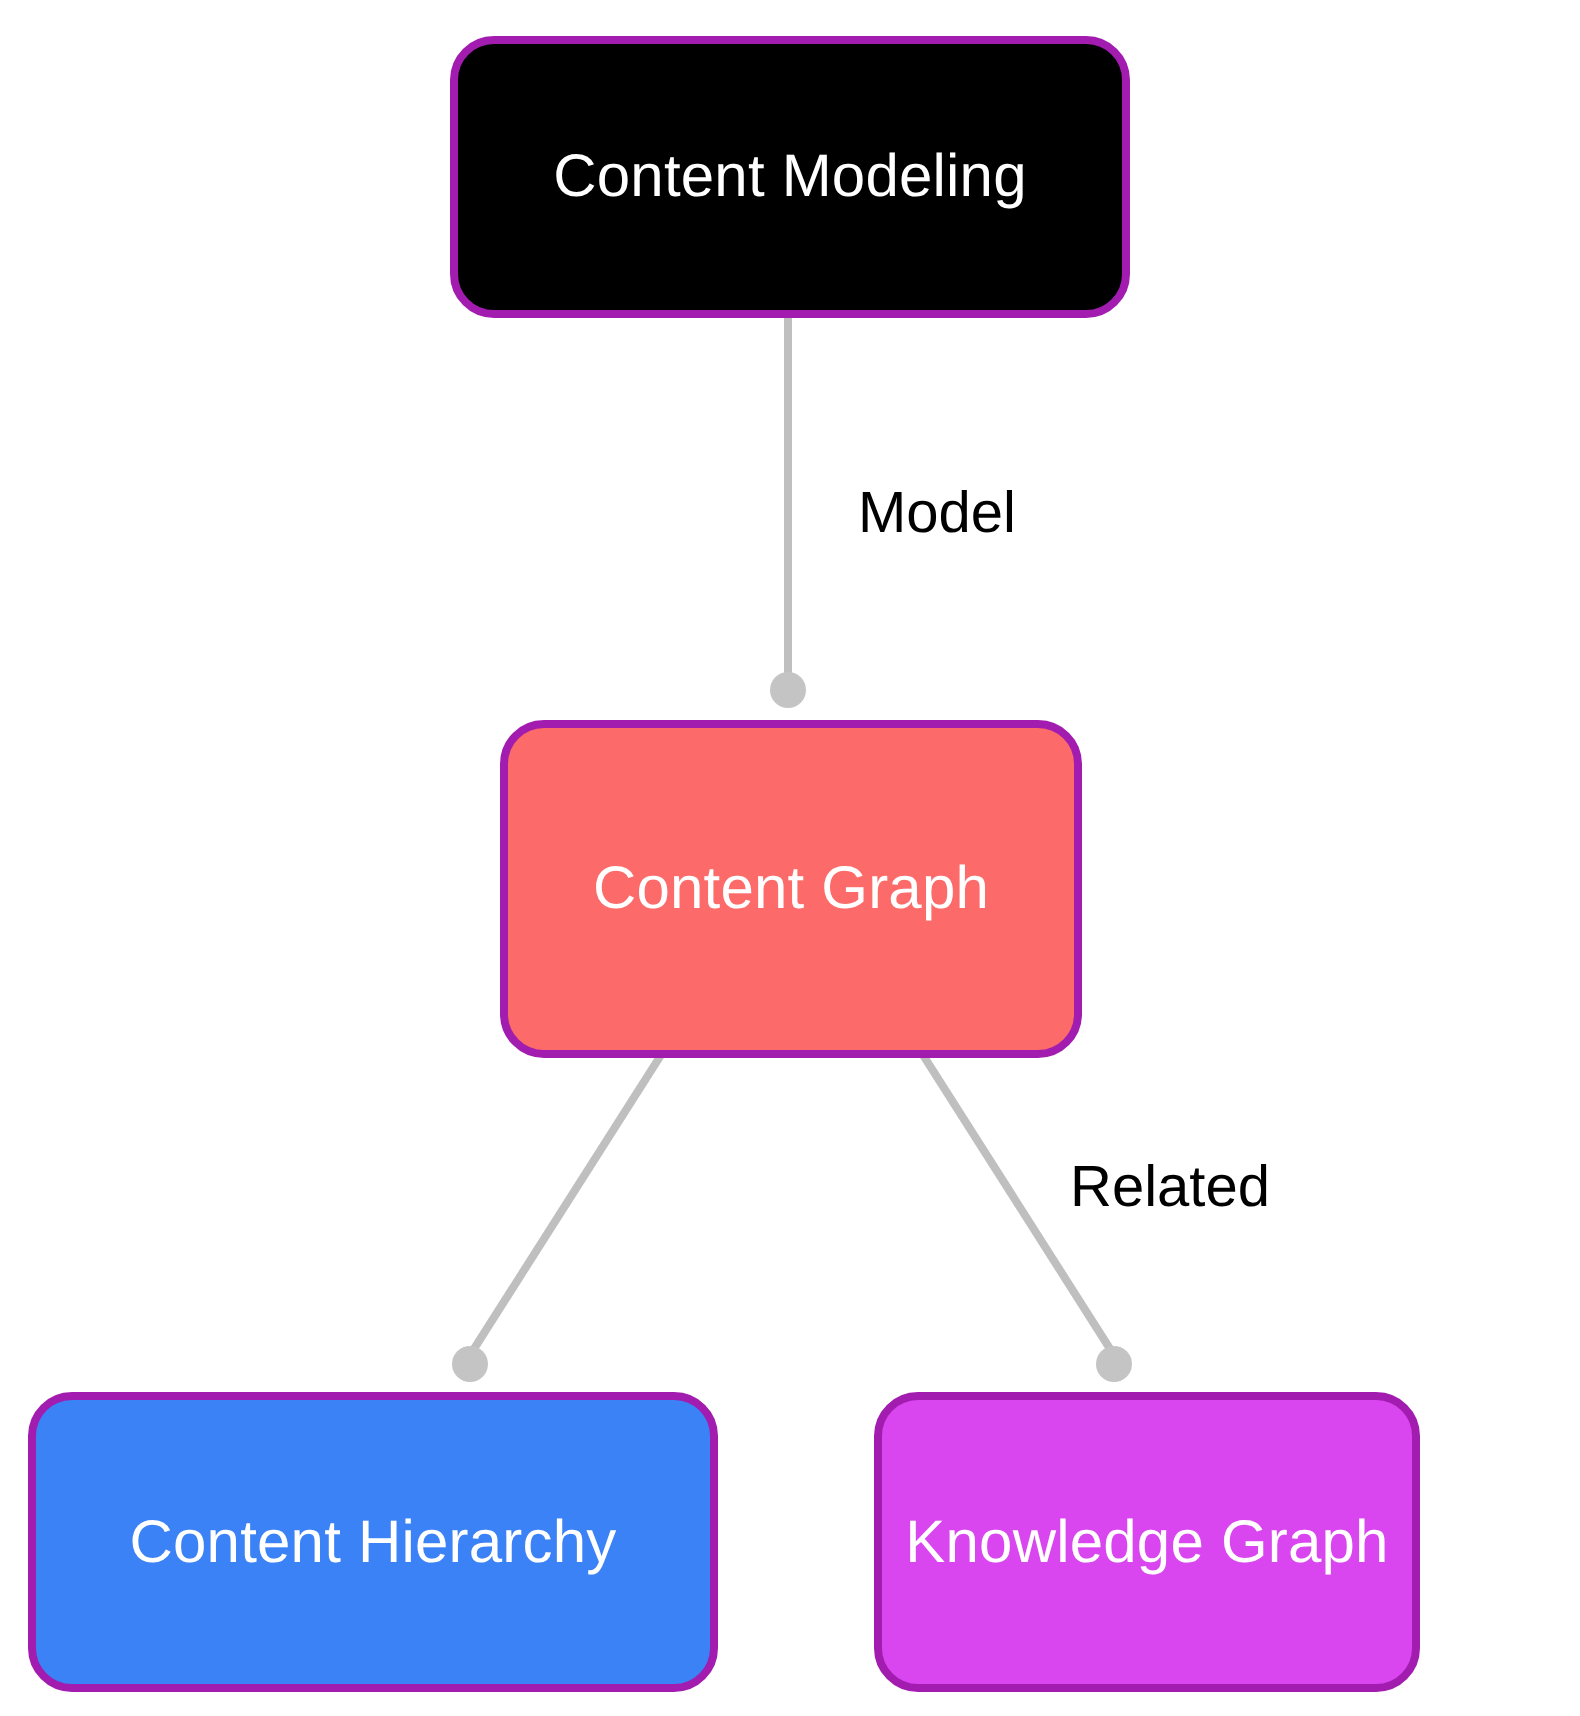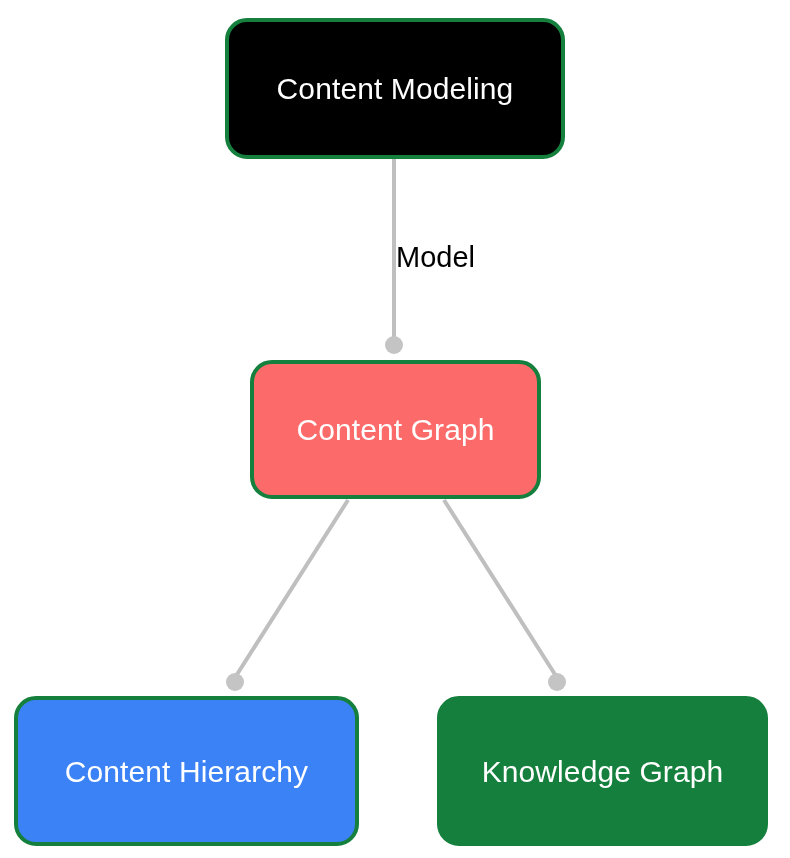--- a/index.html
+++ b/index.html
@@ -22,21 +22,21 @@
     position: absolute;
     left: 0;
     top: 0;
     width: 790px;
     height: 858px;
   }
   .node {
     position: absolute;
     box-sizing: border-box;
     border-radius: 22px;
-    border: 4px solid #15803d;
+    border: 4px solid #a21caf;
     display: flex;
     align-items: center;
     justify-content: center;
     text-align: left;
     z-index: 3;
   }
   .node-label {
     font-size: 30px;
     line-height: 1.1;
     letter-spacing: 0.1px;
@@ -48,49 +48,50 @@
     width: 340px;
     height: 141px;
     background: #000000;
   }
   #node-content-modeling .node-label { color: #ffffff; }
 
   #node-content-graph {
     left: 250px;
     top: 360px;
     width: 291px;
-    height: 139px;
+    height: 169px;
     background: #fc6a69;
   }
   #node-content-graph .node-label { color: #ffffff; }
 
   #node-content-hierarchy {
     left: 14px;
     top: 696px;
     width: 345px;
     height: 150px;
     background: #3b82f6;
   }
   #node-content-hierarchy .node-label { color: #ffffff; }
 
   #node-knowledge-graph {
     left: 437px;
     top: 696px;
-    width: 331px;
+    width: 273px;
     height: 150px;
-    background: #15803d;
+    background: #d946ef;
   }
   #node-knowledge-graph .node-label { color: #ffffff; }
 
   .edge-label {
     position: absolute;
     font-size: 29px;
     color: #000000;
     white-space: nowrap;
     z-index: 4;
+    margin-left: 33px;
   }
   #edge-label-model { left: 396px; top: 241px; }
   #edge-label-alternative { left: 299px; top: 578px; }
   #edge-label-related { left: 502px; top: 578px; }
 </style>
 </head>
 <body>
 
 <div id="canvas">
 
@@ -118,14 +119,15 @@
     <span class="node-label">Content Hierarchy</span>
   </div>
 
   <div class="node" id="node-knowledge-graph">
     <span class="node-label">Knowledge Graph</span>
   </div>
 
   <div class="edge-label" id="edge-label-model">Model</div>
 
 
+  <div class="edge-label" id="edge-label-related">Related</div>
 
 </div>
 
 </body></html>

